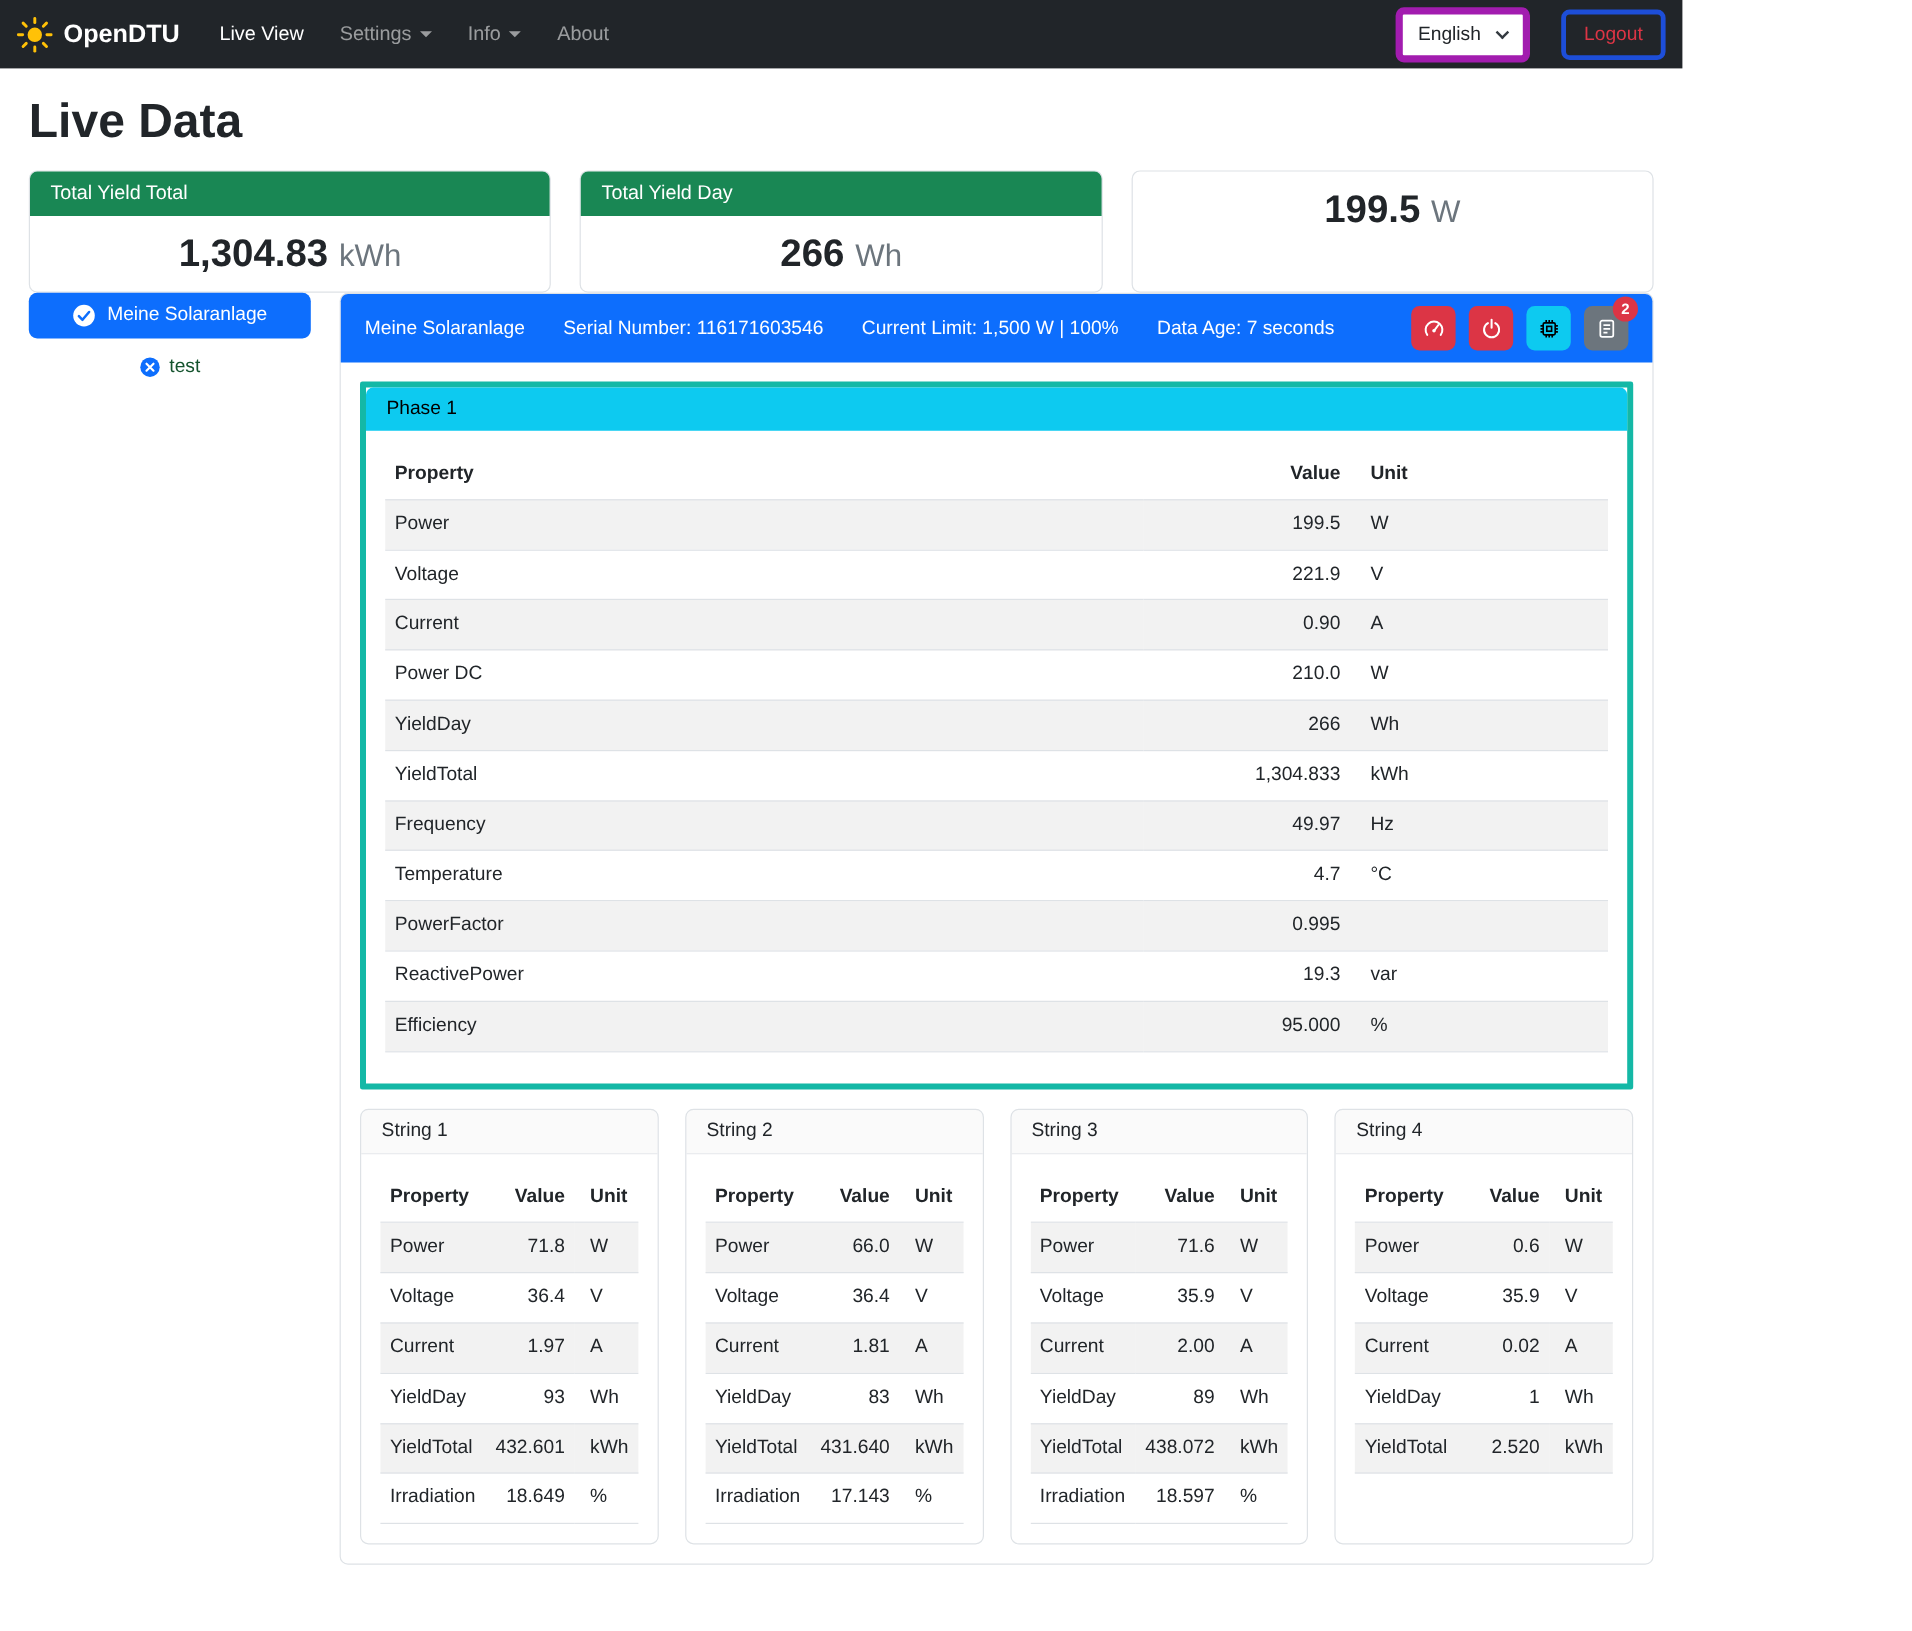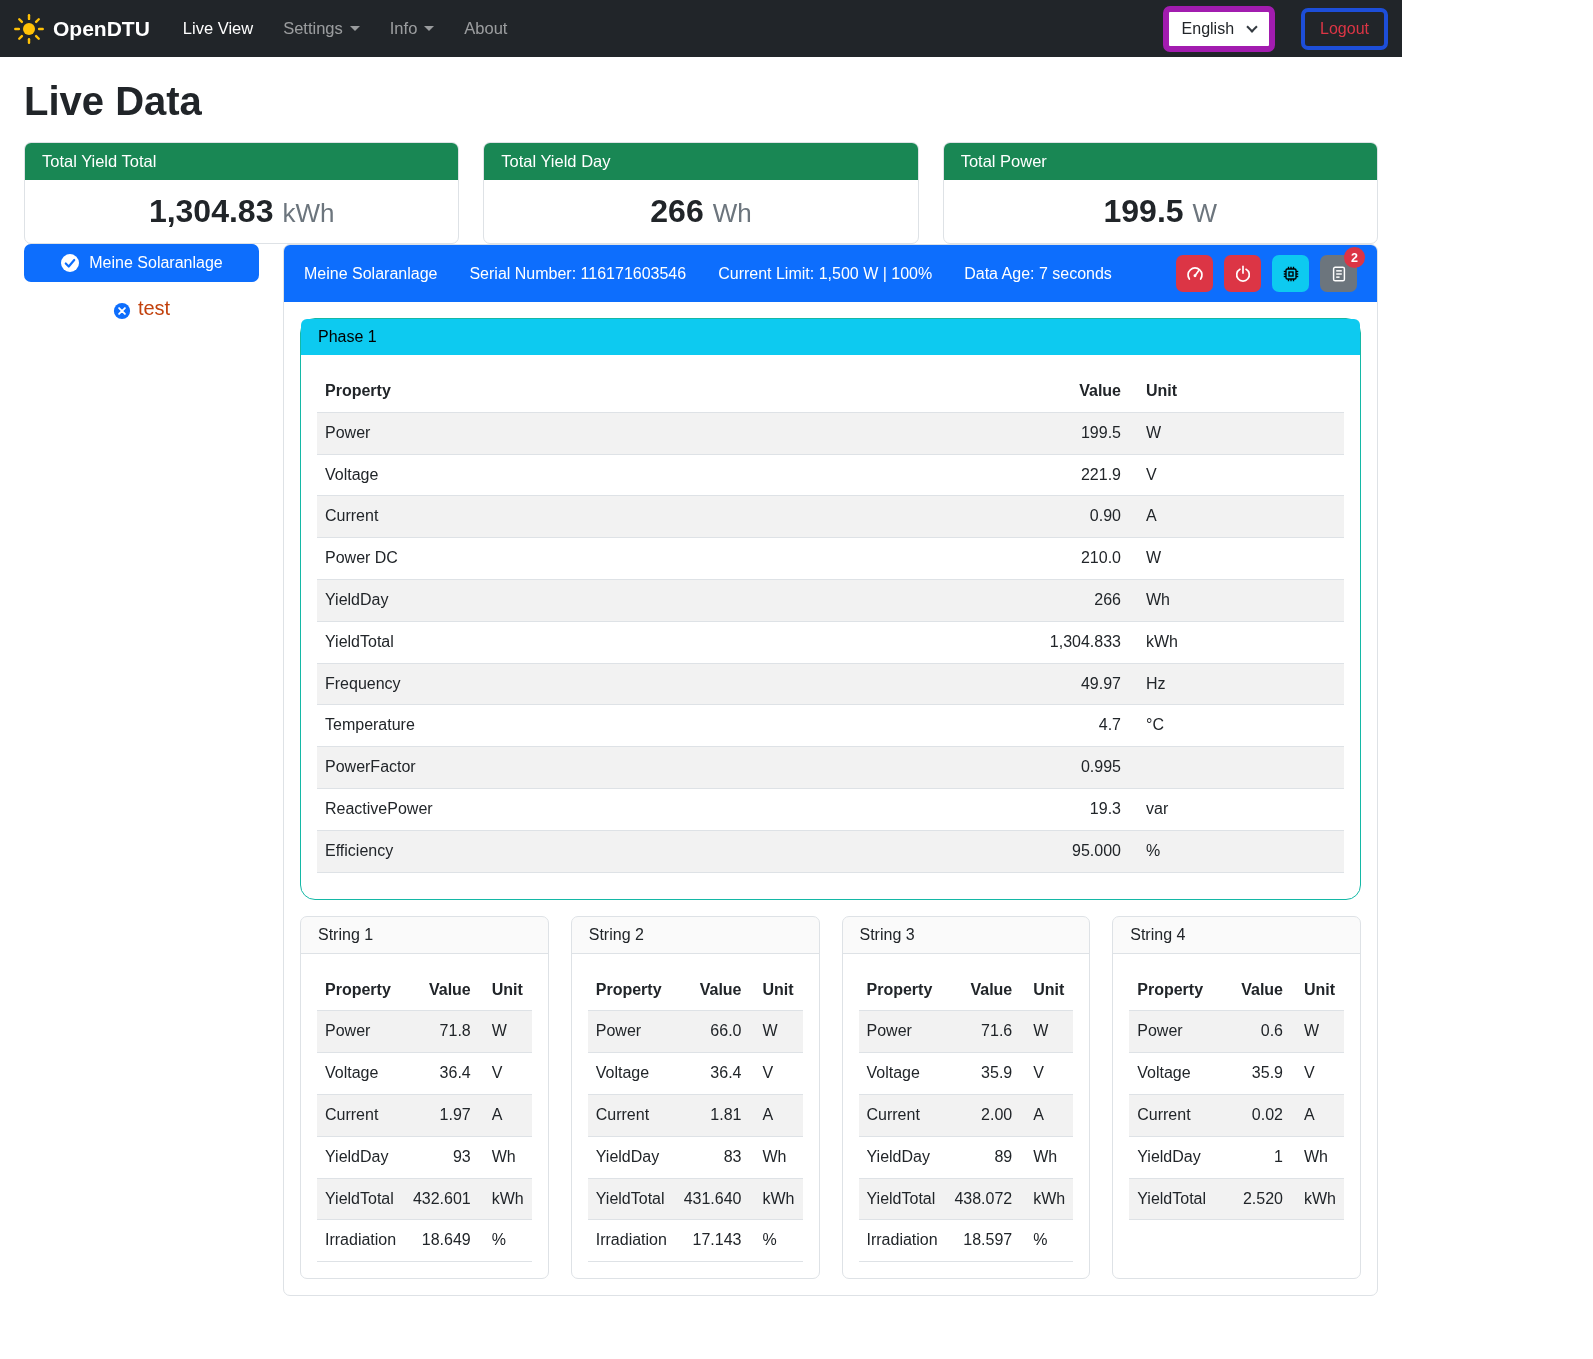--- a/index.html
+++ b/index.html
@@ -24,33 +24,33 @@
   .summary-row{display:grid;grid-template-columns:repeat(3,1fr);gap:24px}
   .card{border:1px solid #dee2e6;border-radius:7px;background:#fff}
   .summary-header{background:#198754;color:#fff;padding:9px 17px;font-size:16.5px;border-radius:6px 6px 0 0}
   .summary-body{padding:13px;text-align:center}
   .summary-value{font-size:32px;font-weight:600}
   .summary-unit{font-size:26px;color:#6c757d;margin-left:9px}
 
   .content-row{display:flex;gap:24px;align-items:flex-start;padding-bottom:30px}
   .sidebar{width:235px;flex:none}
   .inverter-select{width:100%;background:#0d6efd;color:#fff;border:none;border-radius:7px;padding:9px 12px;font-size:16px;display:flex;align-items:center;justify-content:center;gap:9px;cursor:pointer;font-family:inherit}
-  .test-row{display:flex;align-items:flex-end;gap:7px;justify-content:center;margin-top:15px;color:#c2410c;font-size:20px;cursor:pointer}
+  .test-row{display:flex;align-items:flex-end;gap:7px;justify-content:center;margin-top:15px;color:#14532d;font-size:16px;cursor:pointer}
 
   .main-card{flex:1}
   .inverter-header{background:#0d6efd;color:#fff;display:flex;align-items:center;gap:32px;padding:0 20px;height:57px;border-radius:6px 6px 0 0;font-size:16px}
   .header-actions{margin-left:auto;display:flex;gap:11px}
   .icon-btn{width:37px;height:37px;border-radius:7px;border:none;display:flex;align-items:center;justify-content:center;cursor:pointer;position:relative}
   .btn-danger{background:#dc3545}
   .btn-info{background:#0dcaf0}
   .btn-secondary{background:#6c757d}
   .badge{position:absolute;top:-8px;right:-8px;background:#dc3545;color:#fff;border-radius:50%;min-width:21px;height:21px;font-size:12.5px;display:flex;align-items:center;justify-content:center;font-weight:600}
 
   .main-body{padding:16px}
-  .phase-card{border:1px solid #14b8a6;border-radius:15px}
+  .phase-card{border:5px solid #14b8a6;border-radius:2px}
   .phase-header{background:#0dcaf0;color:#000;padding:9px 17px;font-size:16px;border-radius:6px 6px 0 0}
   .phase-body{padding:16px 16px 26px}
 
   table{width:100%;border-collapse:collapse;font-size:16px}
   th,td{padding:10px 8px;text-align:left;border-bottom:1px solid #dee2e6;line-height:1.3}
   thead th{font-weight:700}
   td.t-prop{font-weight:400}
   .t-val{text-align:right}
   .phase-table .t-prop{width:62%}
   .phase-table .t-unit{width:215px;padding-left:17px}
@@ -118,21 +118,20 @@
           <span class="summary-value">1,304.83</span><span class="summary-unit">kWh</span>
         </div>
       </div>
       <div class="card">
         <div class="summary-header">Total Yield Day</div>
         <div class="summary-body">
           <span class="summary-value">266</span><span class="summary-unit">Wh</span>
         </div>
       </div>
       <div class="card">
-        <div class="summary-header">Total Power</div>
         <div class="summary-body">
           <span class="summary-value">199.5</span><span class="summary-unit">W</span>
         </div>
       </div>
     </div>
 
     <div class="content-row">
 
       <div class="sidebar">
         <button class="inverter-select">

